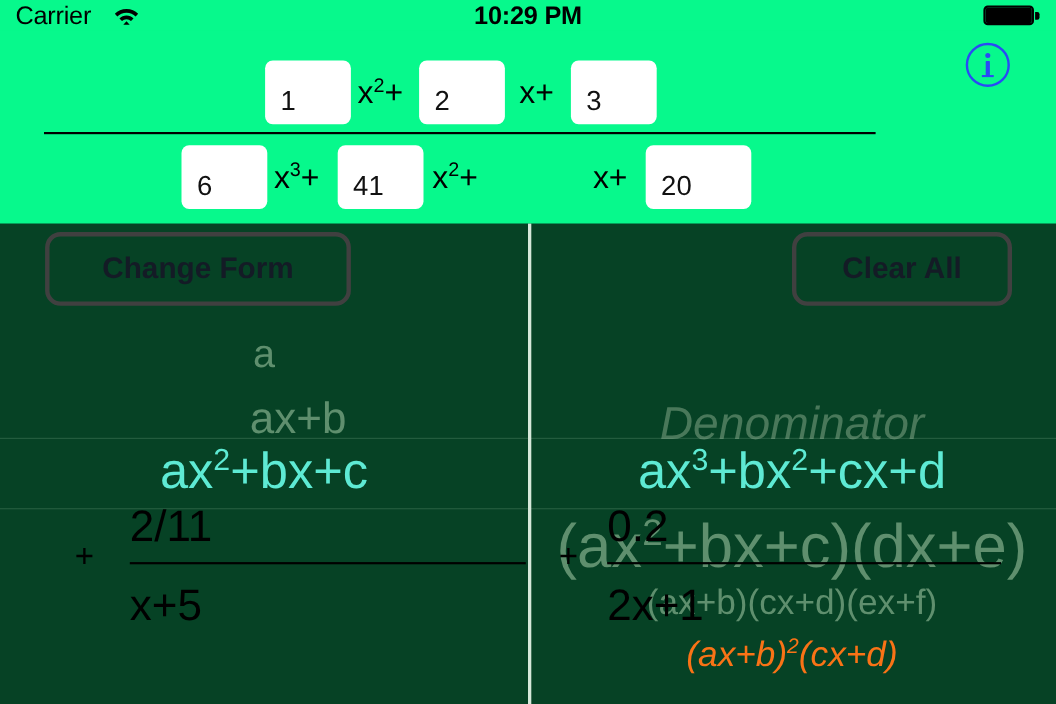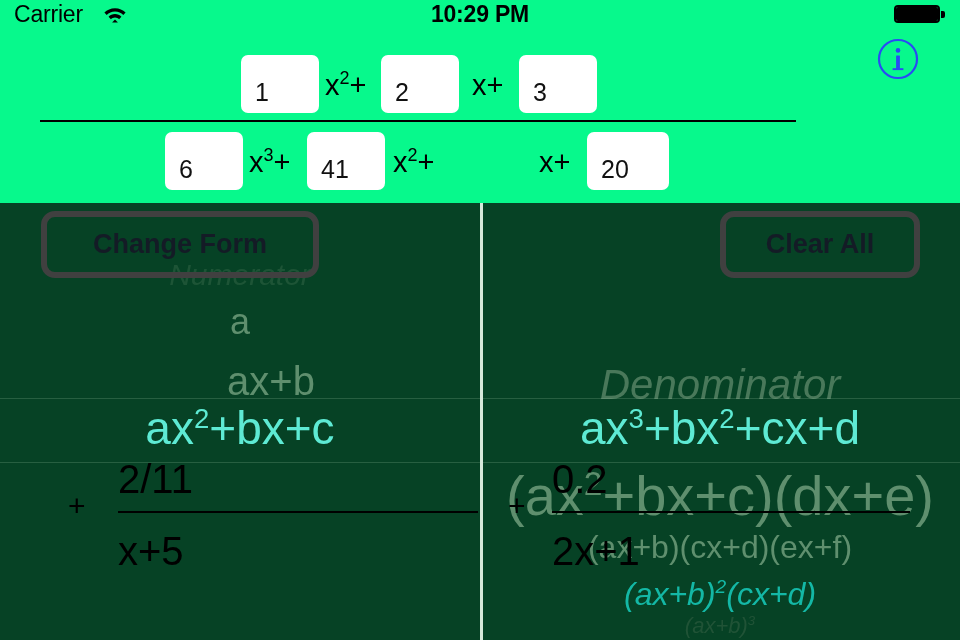--- a/index.html
+++ b/index.html
@@ -210,21 +210,21 @@
     color: #000;
     font-size: 30px;
     line-height: 1;
   }
 
   
   .app-button {
     position: absolute;
     z-index: 30;
     background: transparent;
-    border: 6px solid #404040;
+    border: 4px solid #404040;
     border-radius: 14px;
     color: #141b26;
     font-size: 27px;
     font-weight: bold;
     font-family: "Liberation Sans", sans-serif;
     cursor: pointer;
     padding: 4px;
   }
   #change-form-button {
     left: 41px; top: 211px;
@@ -236,35 +236,33 @@
   }
 </style>
 </head>
 <body>
 
 <div id="screen">
 
   <div id="bottom-panel">
 
     <div class="picker" id="picker-numerator">
-      <div class="picker-row pick-header" style="top:57px; font-size:30px;">Numerator</div>
       <div class="picker-row" style="top:101px; font-size:36px;">a</div>
       <div class="picker-row" style="top:158px; font-size:40px;padding-left:31px;">ax+b</div>
       <div class="picker-row selected" style="top:202px; font-size:46px;">ax<sup>2</sup>+bx+c</div>
       <div class="sel-line" style="top:195px;"></div>
       <div class="sel-line" style="top:259px;"></div>
     </div>
 
     <div class="picker" id="picker-denominator">
       <div class="picker-row pick-header" style="top:161px; font-size:42px; color:#49785a;">Denominator</div>
       <div class="picker-row selected" style="top:202px; font-size:46px;">ax<sup>3</sup>+bx<sup>2</sup>+cx+d</div>
       <div class="picker-row" style="top:265px; font-size:56px;">(ax<sup>2</sup>+bx+c)(dx+e)</div>
       <div class="picker-row" style="top:328px; font-size:32px;">(ax+b)(cx+d)(ex+f)</div>
-      <div class="picker-row" style="top:375px; font-size:32px; font-style:italic; color:#14b8a6;">(ax+b)<sup>2</sup>(cx+d)</div>
-      <div class="picker-row" style="top:412px; font-size:22px; font-style:italic; color:#35604492;">(ax+b)<sup>3</sup></div>
+      <div class="picker-row" style="top:375px; font-size:32px; font-style:italic; color:#f97316;">(ax+b)<sup>2</sup>(cx+d)</div>
       <div class="sel-line" style="top:195px;"></div>
       <div class="sel-line" style="top:259px;"></div>
     </div>
 
     <div id="center-divider"></div>
 
     <div id="result-layer">
 
       <div class="term-plus" style="left:68px; top:288px;">+</div>
       <div class="term-num" style="left:118px; top:256px; width:360px;">2/11</div>
@@ -298,21 +296,21 @@
     <div class="op-label" style="left:472px; top:71px;">x+</div>
     <input class="coef-box" style="left: 519px; top: 55px; width: 78px; height: 58px;" value="3">
 
     <div id="fraction-bar"></div>
 
     <input class="coef-box" style="left: 165px; top: 132px; width: 78px; height: 58px;" value="6">
     <div class="op-label" style="left:249px; top:148px;">x<sup>3</sup>+</div>
     <input class="coef-box" style="left: 307px; top: 132px; width: 78px; height: 58px;" value="41">
     <div class="op-label" style="left:393px; top:148px;">x<sup>2</sup>+</div>
     <div class="op-label" style="left:539px; top:148px;">x+</div>
-    <input class="coef-box" style="left: 587px; top: 132px; width: 82px; height: 58px;" value="20">
+    <input class="coef-box" style="left: 587px; top: 132px; width: 96px; height: 58px;" value="20">
   </div>
 
   <div id="status-bar">
     <div id="carrier-label">Carrier</div>
     <div id="wifi-icon">
       <svg width="26" height="20" viewBox="0 0 26 20" aria-hidden="true">
         <path d="M13 4.2c4.2 0 8 1.7 10.6 4.4l-2.3 2.4C19.2 8.8 16.3 7.5 13 7.5S6.8 8.8 4.7 11L2.4 8.6C5 5.9 8.8 4.2 13 4.2z" fill="#000"></path>
         <path d="M13 10.1c2.5 0 4.8 1 6.4 2.7l-2.3 2.4c-1-1.1-2.5-1.8-4.1-1.8s-3.1.7-4.1 1.8l-2.3-2.4c1.6-1.7 3.9-2.7 6.4-2.7z" fill="#000"></path>
         <path d="M13 15.4l2.9 3.1h-5.8z" fill="#000"></path>
       </svg>

